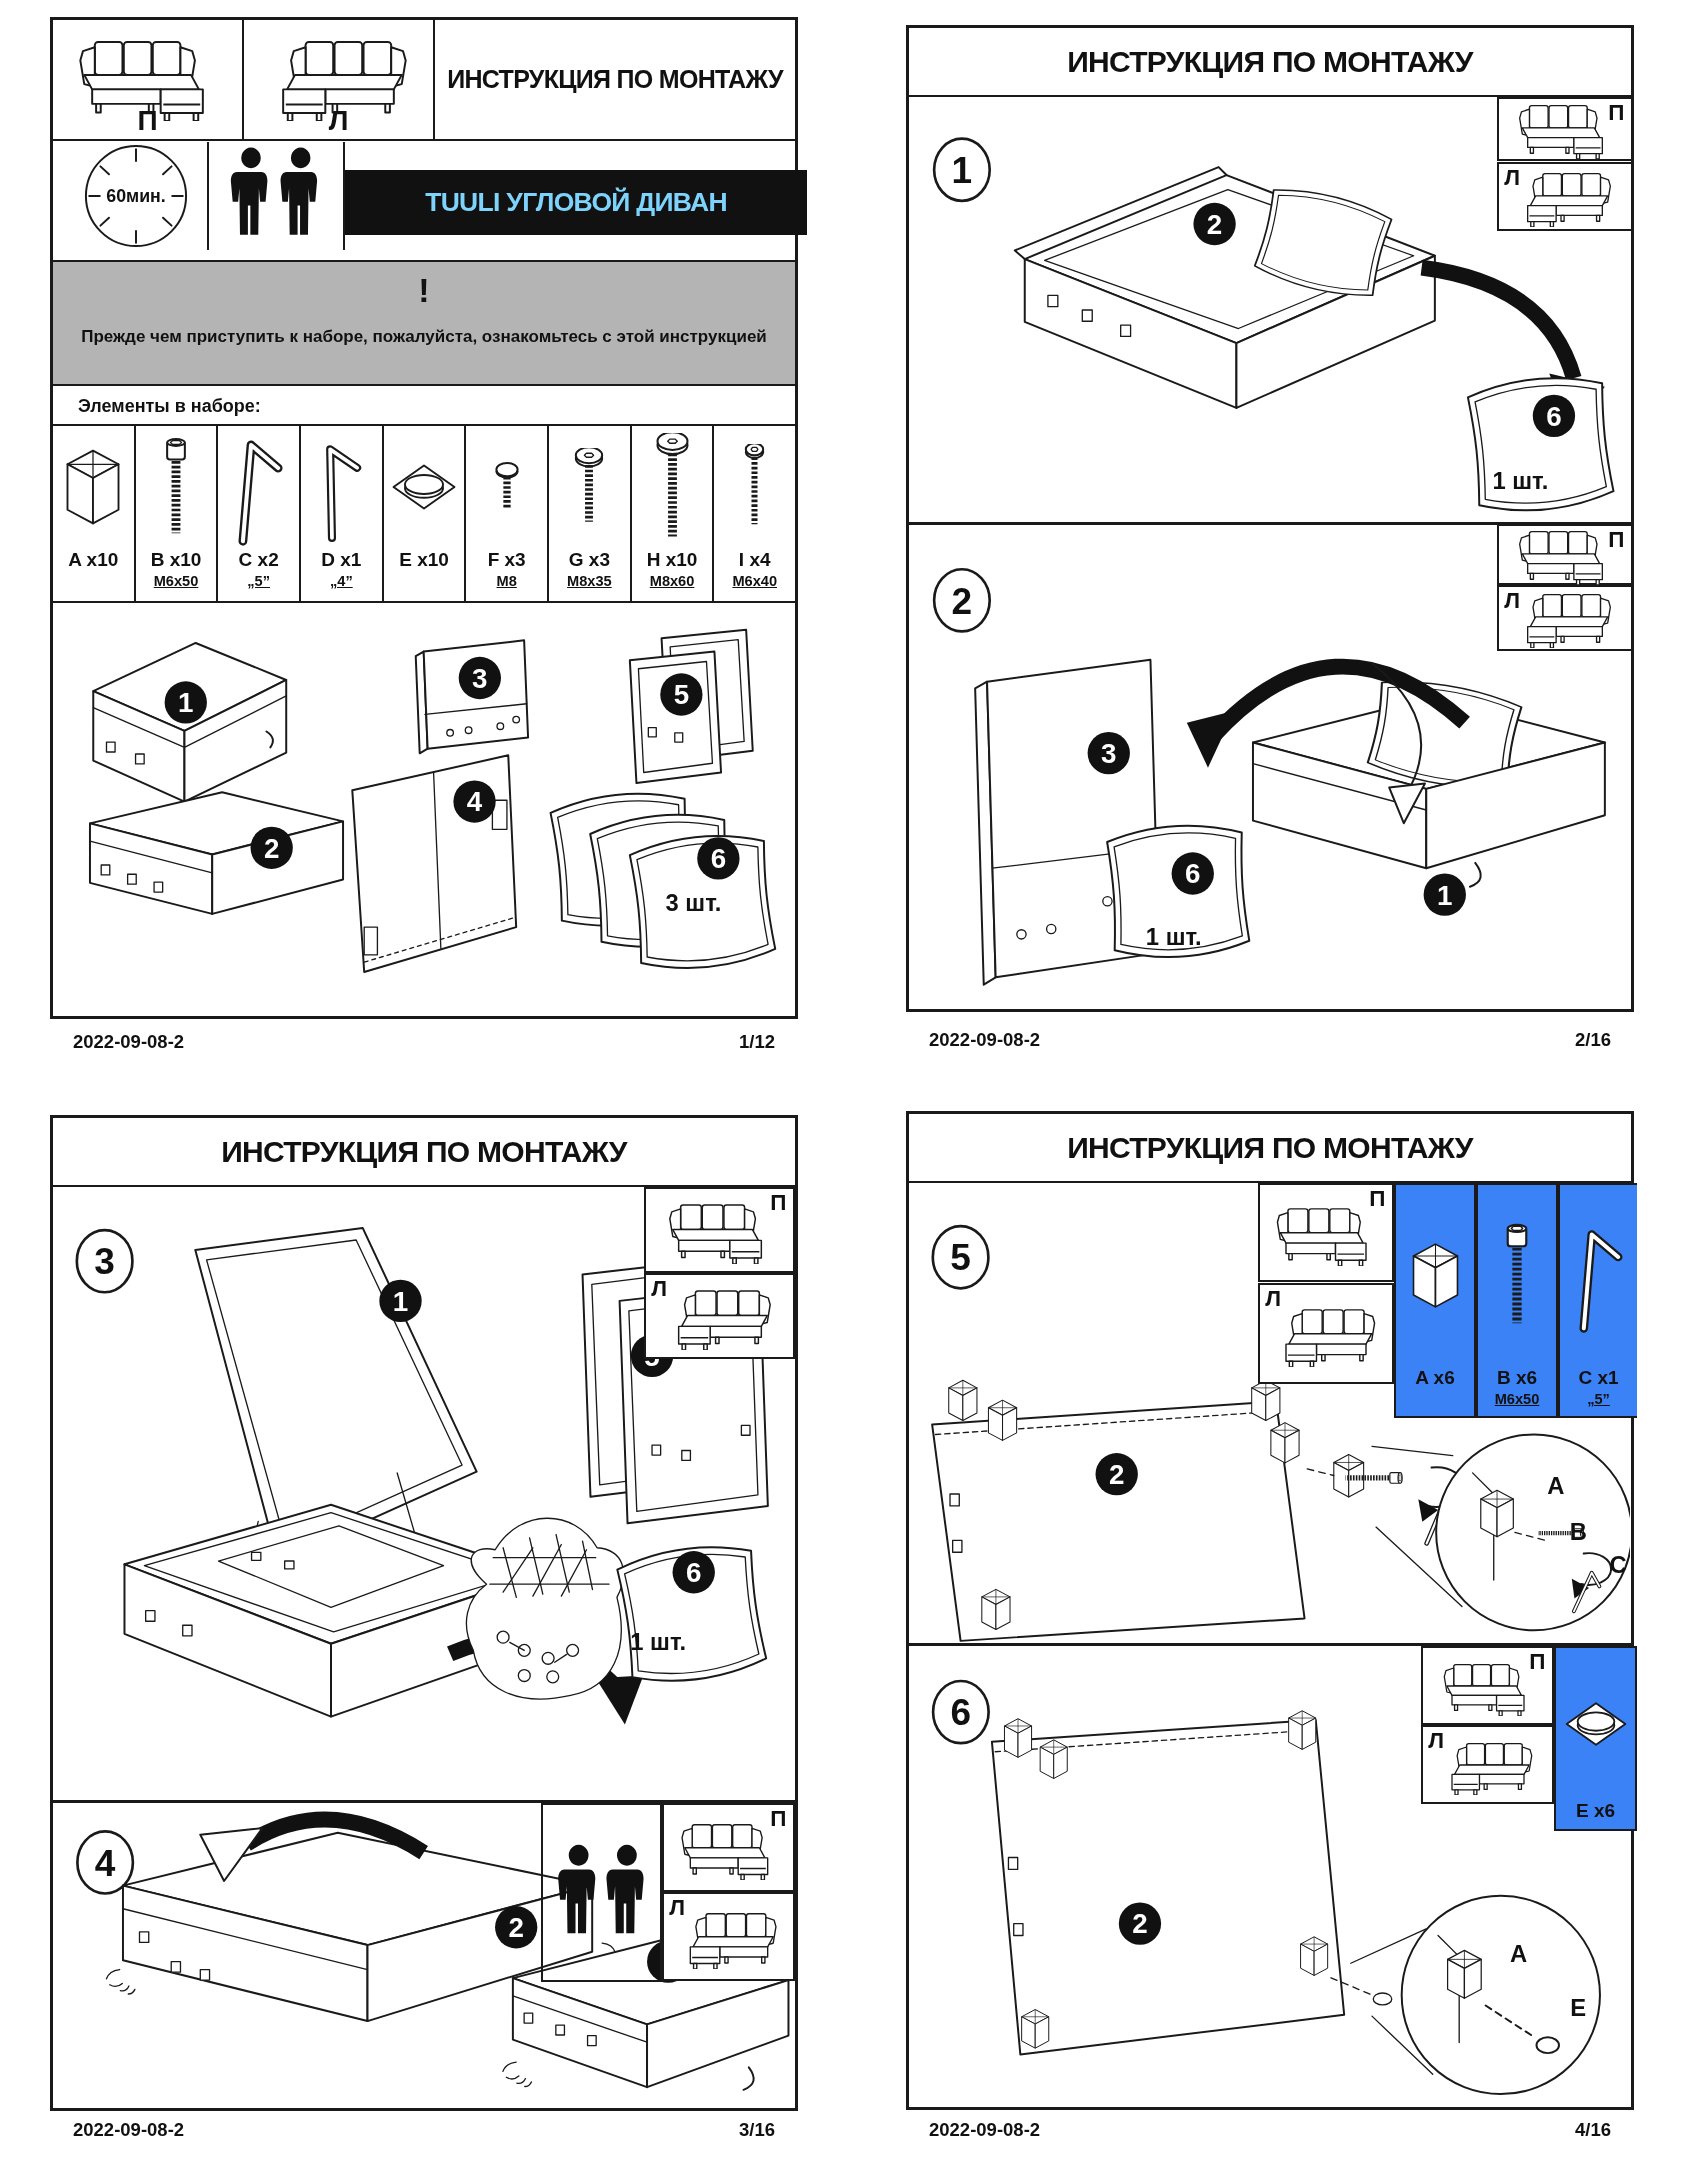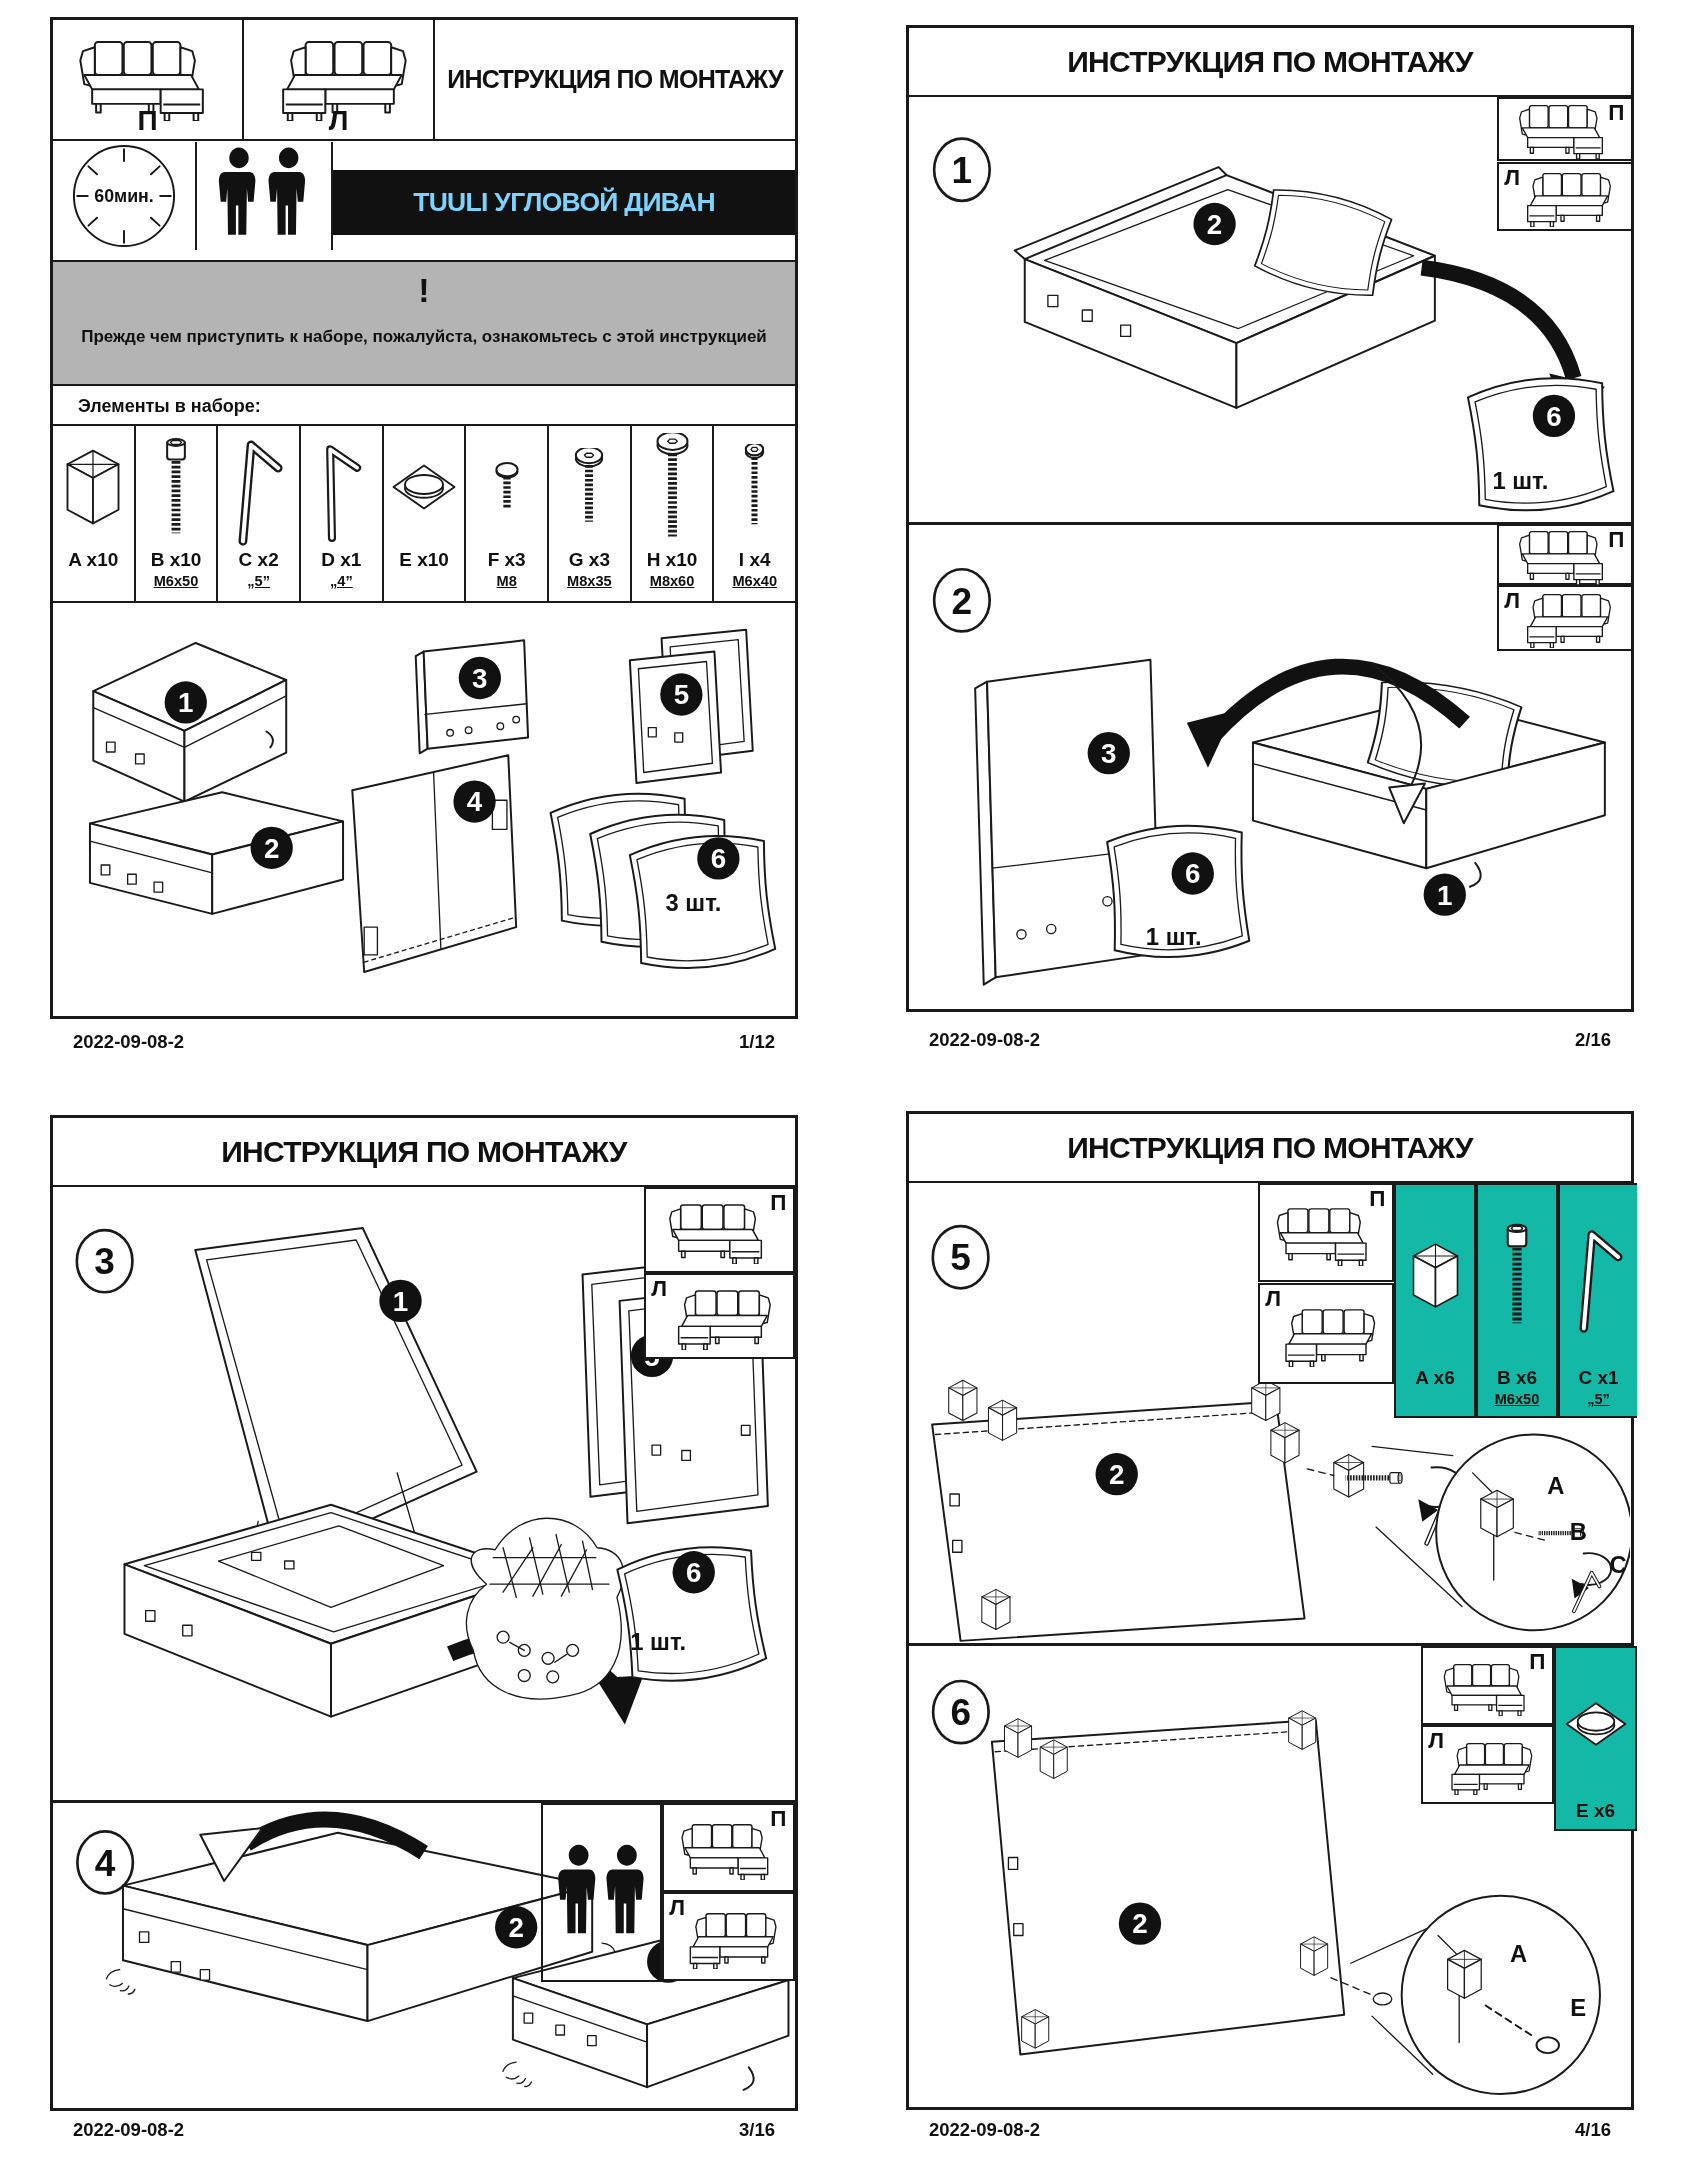--- a/index.html
+++ b/index.html
@@ -20,21 +20,21 @@
   .warnmark{font-weight:700;font-size:34px;padding-top:9.3px;}
   .warntext{font-weight:700;font-size:17px;margin-top:17px;}
   .elemrow{border-bottom:2.6px solid #1a1a1a;display:flex;align-items:center;padding-left:25px;
            font-weight:700;font-size:18px;}
   .partcell{flex:1;border-right:2.6px solid #1a1a1a;display:flex;flex-direction:column;align-items:center;
             justify-content:flex-end;padding-bottom:9.3px;}
   .partcell:last-child{border-right:none;}
   .partcell .picon{flex:1;display:flex;align-items:center;justify-content:center;width:100%;}
   .plabel{font-weight:700;font-size:19px;line-height:22.5px;}
   .psize{font-weight:700;font-size:14.6px;line-height:20px;min-height:20px;text-decoration:underline;}
-  .hwcell{position:absolute;border:2px solid #1a1a1a;background:#14b8a6;display:flex;flex-direction:column;
+  .hwcell{position:absolute;border:2px solid #1a1a1a;background:#3b82f6;display:flex;flex-direction:column;
           align-items:center;justify-content:space-between;padding-bottom:6.6px;box-sizing:border-box;}
   .hwcell .picon{flex:1;display:flex;align-items:center;justify-content:center;width:100%;}
   
   .ln{stroke:#1a1a1a;fill:#fff;stroke-width:3;stroke-linejoin:round;}
   .lnf{stroke:#1a1a1a;fill:none;stroke-width:3;stroke-linejoin:round;stroke-linecap:round;}
   .thin{stroke-width:2;}
   .blk{fill:#111;stroke:none;}
   .band{stroke:#111;fill:none;stroke-width:24;}
   .badge-t{fill:#fff;font:700 42px "Liberation Sans",sans-serif;text-anchor:middle;}
   .stepc{fill:#fff;stroke:#1a1a1a;stroke-width:4;}
@@ -141,21 +141,21 @@
           <use href="#sofa-l"></use>
         </svg>
       <span class="abs" style="bottom:1.3px;left:50%;transform:translateX(-50%);font-weight:700;font-size:28px;">Л</span>
     </div>
     <div class="center" style="flex:1;">
       <span style="font-weight:700;font-size:25px;letter-spacing:-0.7px;">ИНСТРУКЦИЯ ПО МОНТАЖУ</span>
     </div>
   </div>
   <div class="abs" style="left:0;top:119px;width:100%;height:2.6px;background:#1a1a1a;"></div>
 
-  <div class="abs" style="left:0;top:122px;width:100%;height:108px;">
+  <div class="abs" style="left:12px;top:122px;width:100%;height:108px;">
     <div class="abs cellR center" style="left:0;top:0;width:144px;height:100%;">
       <svg width="112" height="112" viewBox="0 0 170 170">
         <circle cx="85" cy="85" r="76" class="lnf" stroke-width="5"></circle>
         <g class="lnf" stroke-width="4">
           <line x1="85" y1="14" x2="85" y2="32"></line>
             <line x1="85" y1="138" x2="85" y2="156"></line>
           <line x1="31" y1="40" x2="44" y2="52"></line>
             <line x1="126" y1="118" x2="139" y2="130"></line>
           <line x1="31" y1="130" x2="44" y2="118"></line>
             <line x1="126" y1="52" x2="139" y2="40"></line>

